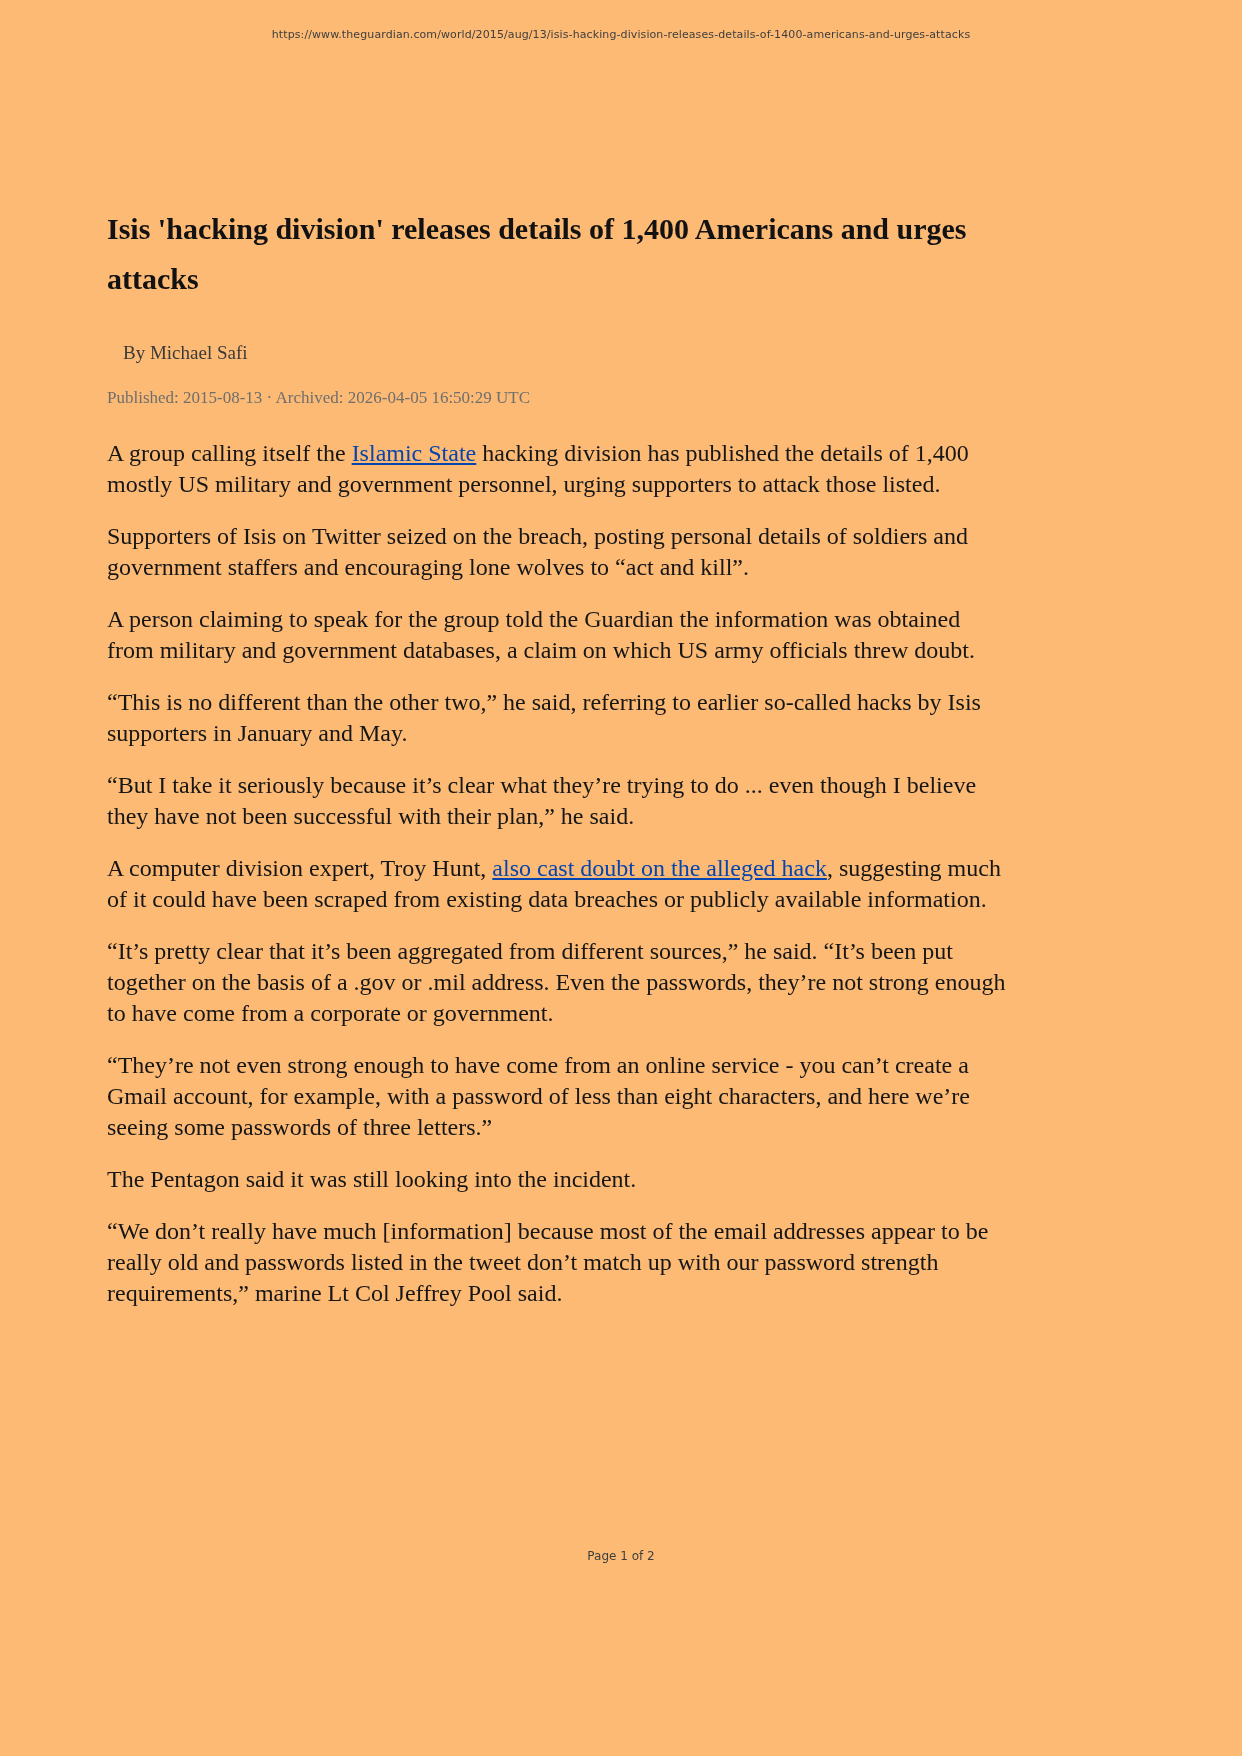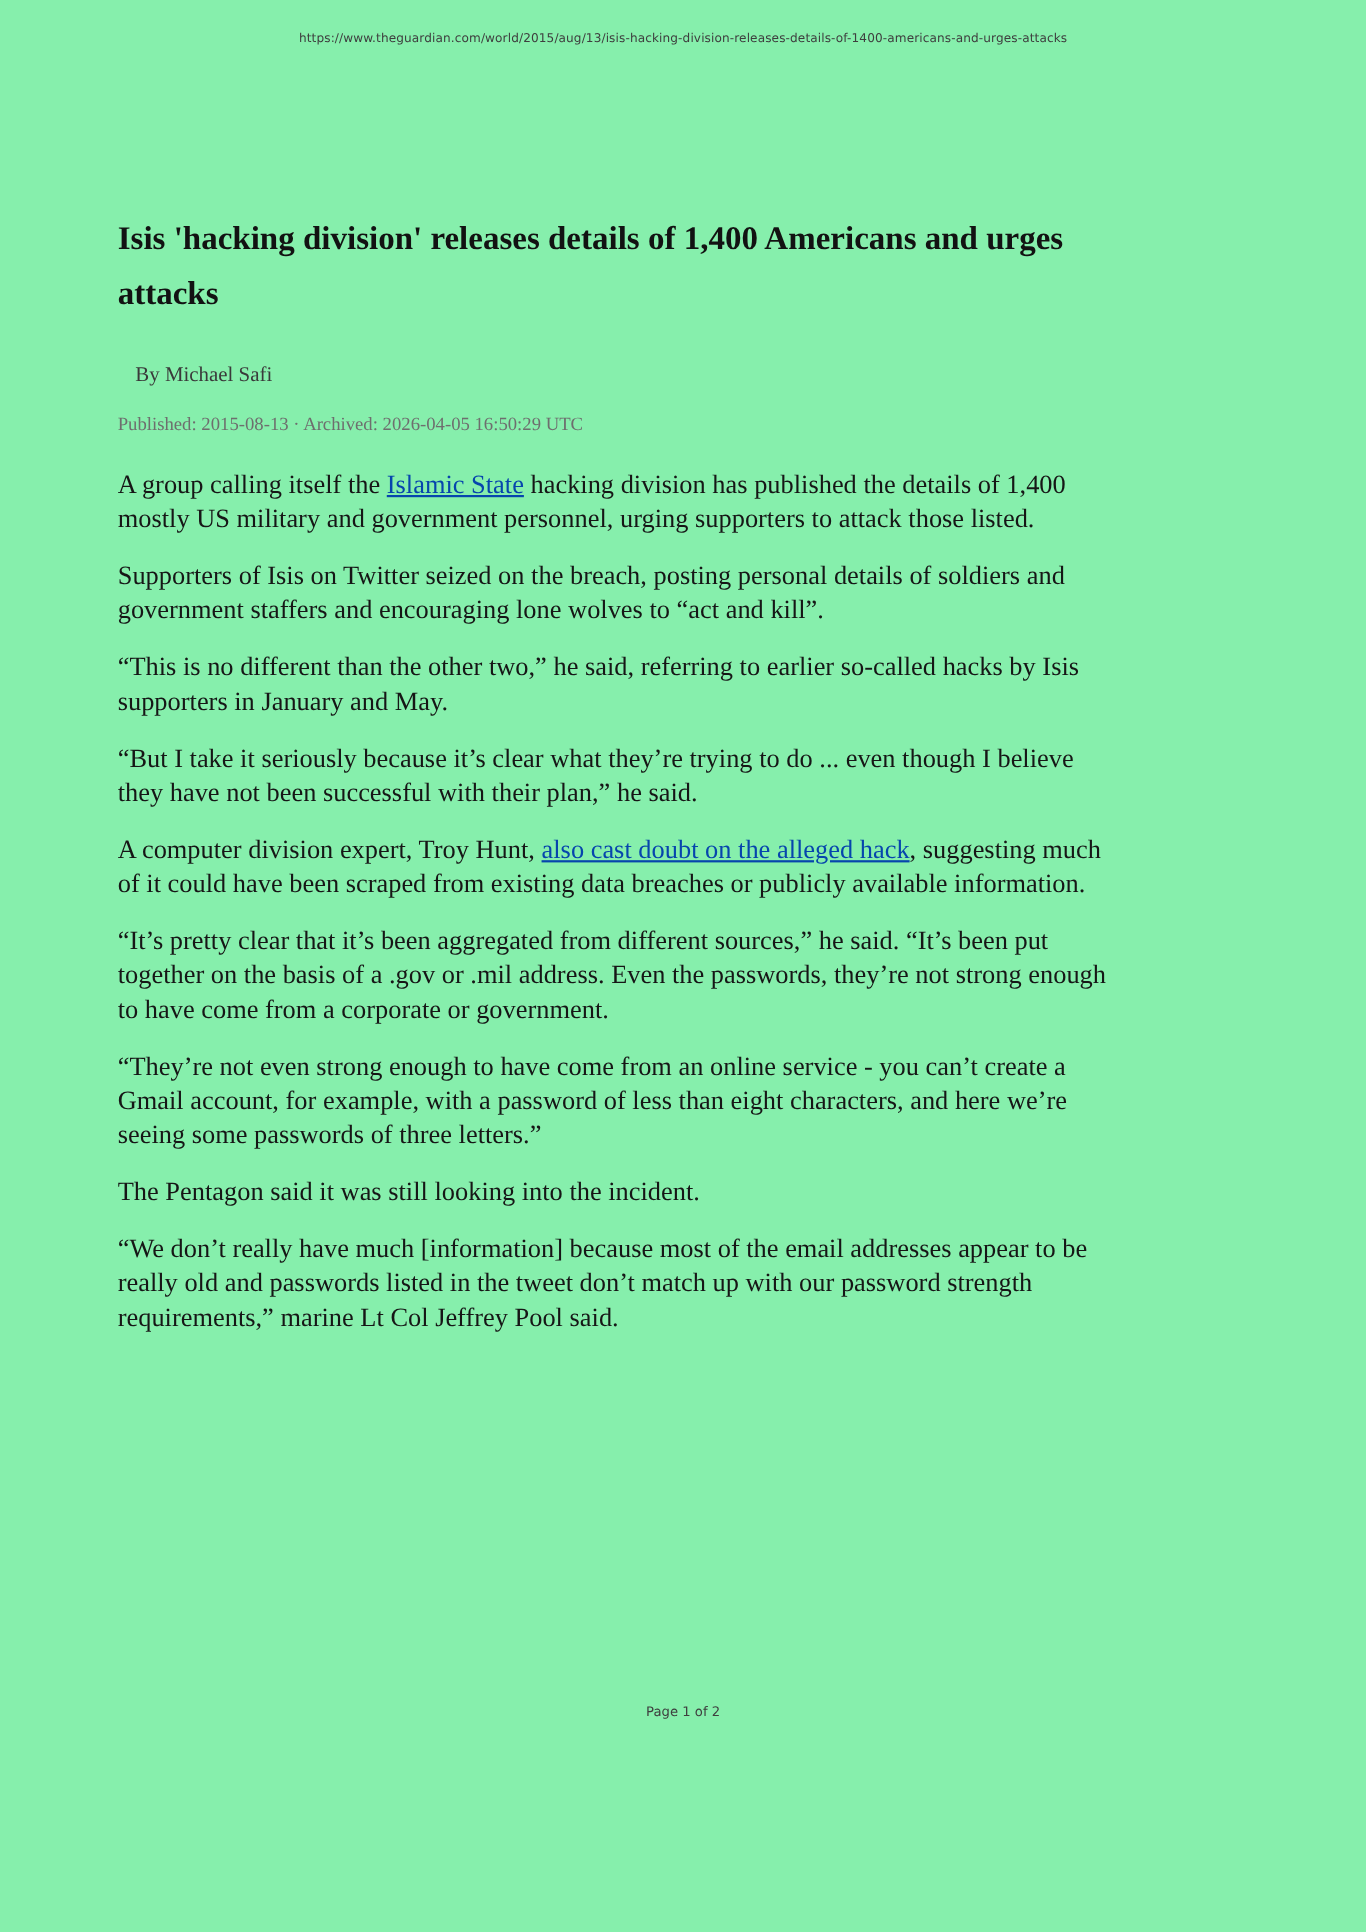--- a/index.html
+++ b/index.html
@@ -6,40 +6,40 @@
     --link-color:#0645ad;
     --text-color:#161616;
     --meta-color:#6e6e6e;
     --chrome-color:#3e3e3e;
   }
   html,body{margin:0;padding:0;background:#ffffff;}
   .page{
     position:relative;
     width:1242px;
     height:1756px;
-    background:#86efac;
+    background:#fdba74;
     overflow:hidden;
     font-family:"Liberation Serif", serif;
     color:var(--text-color);
   }
   .header-url{
     position:absolute;
     top:28px;
     left:0;
     width:100%;
     text-align:center;
     font-family:"DejaVu Sans", sans-serif;
     font-size:11px;
     color:var(--chrome-color);
     letter-spacing:0.1px;
   }
   .content{
     position:absolute;
     left:107px;
-    top:192px;
+    top:204px;
     width:905px;
   }
   .article-title{
     margin:0 0 38px 0;
     font-size:30px;
     font-weight:bold;
     line-height:50px;
     color:#121212;
   }
   .byline{
@@ -85,20 +85,21 @@
 
     <h1 class="article-title">Isis 'hacking division' releases details of 1,400 Americans and urges attacks</h1>
 
     <div class="byline">By Michael Safi</div>
 
     <div class="meta">Published: 2015-08-13 · Archived: 2026-04-05 16:50:29 UTC</div>
 
     <div>
         <p class="para"><span>A group calling itself the </span><a class="article-link" href="#">Islamic State</a><span> hacking division has published the details of 1,400 mostly US military and government personnel, urging supporters to attack those listed.</span></p>
         <p class="para"><span>Supporters of Isis on Twitter seized on the breach, posting personal details of soldiers and government staffers and encouraging lone wolves to “act and kill”.</span></p>
+        <p class="para"><span>A person claiming to speak for the group told the Guardian the information was obtained from military and government databases, a claim on which US army officials threw doubt.</span></p>
         <p class="para"><span>“This is no different than the other two,” he said, referring to earlier so-called hacks by Isis supporters in January and May.</span></p>
         <p class="para"><span>“But I take it seriously because it’s clear what they’re trying to do ... even though I believe they have not been successful with their plan,” he said.</span></p>
         <p class="para"><span>A computer division expert, Troy Hunt, </span><a class="article-link" href="#">also cast doubt on the alleged hack</a><span>, suggesting much of it could have been scraped from existing data breaches or publicly available information.</span></p>
         <p class="para"><span>“It’s pretty clear that it’s been aggregated from different sources,” he said. “It’s been put together on the basis of a .gov or .mil address. Even the passwords, they’re not strong enough to have come from a corporate or government.</span></p>
         <p class="para"><span>“They’re not even strong enough to have come from an online service - you can’t create a Gmail account, for example, with a password of less than eight characters, and here we’re seeing some passwords of three letters.”</span></p>
         <p class="para"><span>The Pentagon said it was still looking into the incident.</span></p>
         <p class="para"><span>“We don’t really have much [information] because most of the email addresses appear to be really old and passwords listed in the tweet don’t match up with our password strength requirements,” marine Lt Col Jeffrey Pool said.</span></p>
       </div>
 
   </div>

